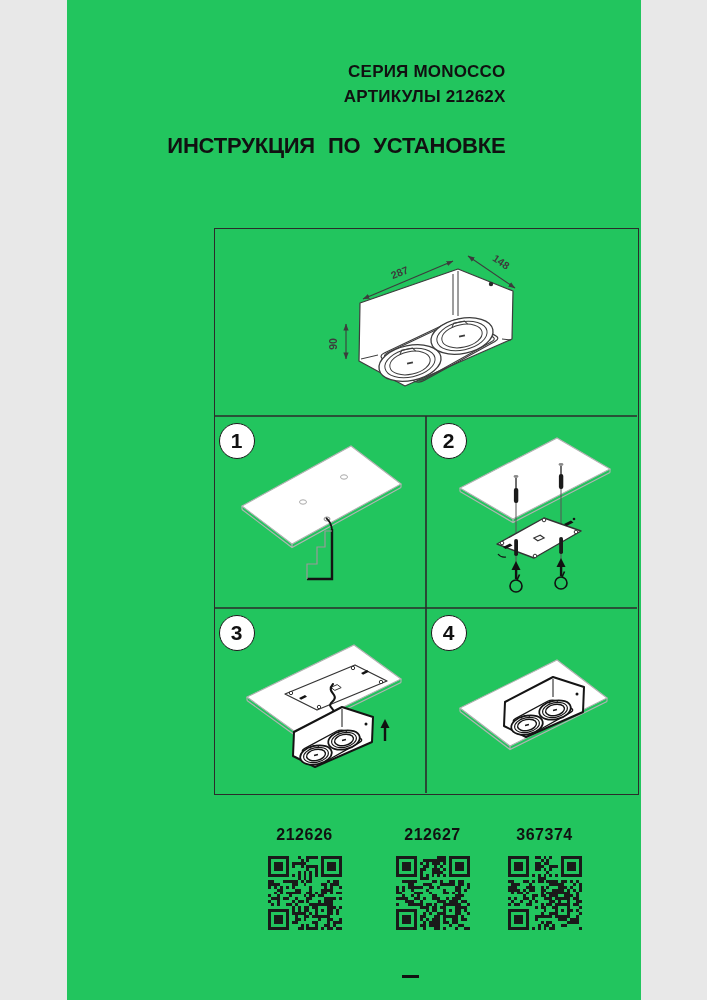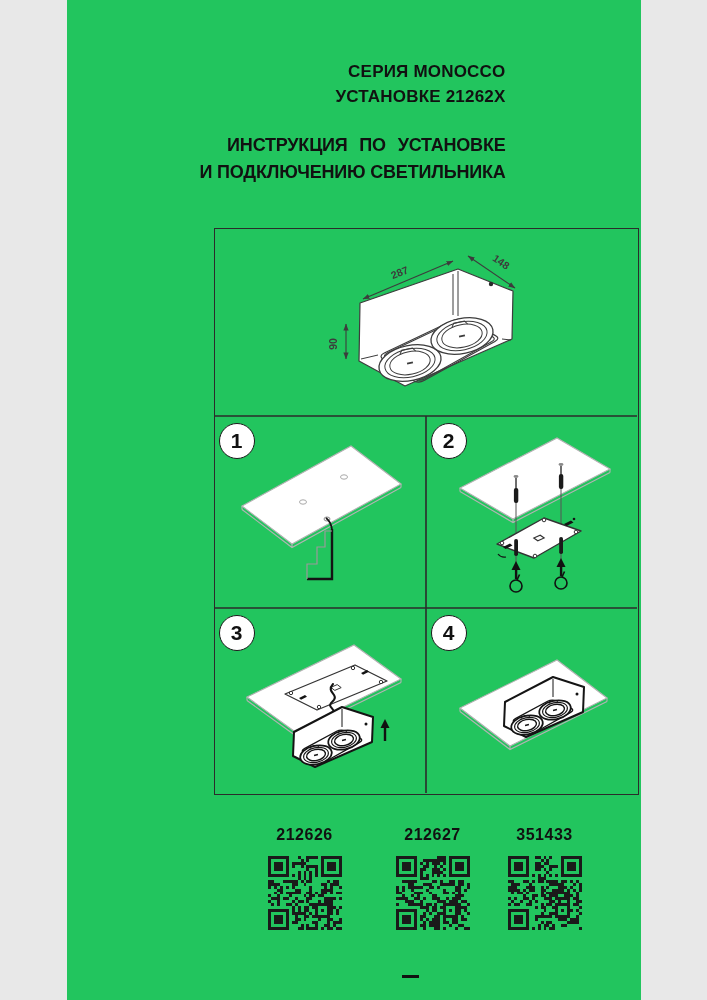--- a/index.html
+++ b/index.html
@@ -10,21 +10,21 @@
     --txt:#111111;
   }
   html,body{margin:0;padding:0;background:#e8e8e8;}
   .page{
     position:relative;width:574px;height:1000px;background:#22c55e;
     font-family:"Liberation Sans", sans-serif;color:var(--txt);
     overflow:hidden;margin:0 auto;
   }
   .hdr{position:absolute;right:135px;text-align:right;font-weight:bold;}
   .hdr-series{top:59px;font-size:17px;line-height:25px;letter-spacing:.2px;}
-  .hdr-title{top:132px;font-size:18px;line-height:27px;letter-spacing:-.2px;}
+  .hdr-title{top:132px;font-size:22px;line-height:27px;letter-spacing:-.2px;}
   .hdr-title .ws{word-spacing:7px;}
   .frame{
     position:absolute;left:147px;top:228px;width:425px;height:567px;
     border:1.5px solid var(--frame);box-sizing:border-box;
   }
   .frame svg{position:absolute;left:0;top:0;}
   .badge{
     position:absolute;width:34px;height:34px;border:1.7px solid #1a1a1a;
     border-radius:50%;display:flex;align-items:center;justify-content:center;
     font-size:21px;font-weight:bold;background:#fff;
@@ -42,25 +42,24 @@
   .fold-mark{position:absolute;left:335px;top:975px;width:17px;height:2.5px;background:#111;}
   text.dim{font-size:10.5px;font-weight:bold;fill:var(--ln);}
 </style>
 </head>
 <body>
 
 <div class="page">
 
   <div class="hdr hdr-series">
     <div>СЕРИЯ MONOCCO</div>
-    <div>УСТАНОВКЕ 21262X</div>
+    <div>АРТИКУЛЫ 21262X</div>
   </div>
   <div class="hdr hdr-title">
     <div class="ws">ИНСТРУКЦИЯ  ПО  УСТАНОВКЕ</div>
-    <div>И ПОДКЛЮЧЕНИЮ СВЕТИЛЬНИКА</div>
   </div>
 
   <div class="frame">
     <svg width="422" height="564" viewBox="0 0 422 564">
       <defs>
         <marker id="dimarr" viewBox="0 0 10 10" refX="8.5" refY="5" markerWidth="7" markerHeight="7" orient="auto-start-reverse">
           <path d="M0,1.6 L8.8,5 L0,8.4 Z" fill="#3c3c3c"></path>
         </marker>
 
         <g id="spot-sm">
@@ -839,21 +838,21 @@
             <rect x="13" y="24" width="1" height="1"></rect>
             <rect x="14" y="24" width="1" height="1"></rect>
             <rect x="16" y="24" width="1" height="1"></rect>
             <rect x="20" y="24" width="1" height="1"></rect>
             <rect x="23" y="24" width="1" height="1"></rect>
             <rect x="24" y="24" width="1" height="1"></rect>
           </g>
         </svg></div>
   </div>
   <div class="article a3">
-    <div class="code">351433</div>
+    <div class="code">367374</div>
     <div class="qr"><svg viewBox="0 0 25 25" width="74" height="74" shape-rendering="crispEdges">
           <g fill="#1a1a1a">
             <rect x="0" y="0" width="1" height="1"></rect>
             <rect x="1" y="0" width="1" height="1"></rect>
             <rect x="2" y="0" width="1" height="1"></rect>
             <rect x="3" y="0" width="1" height="1"></rect>
             <rect x="4" y="0" width="1" height="1"></rect>
             <rect x="5" y="0" width="1" height="1"></rect>
             <rect x="6" y="0" width="1" height="1"></rect>
             <rect x="9" y="0" width="1" height="1"></rect>

